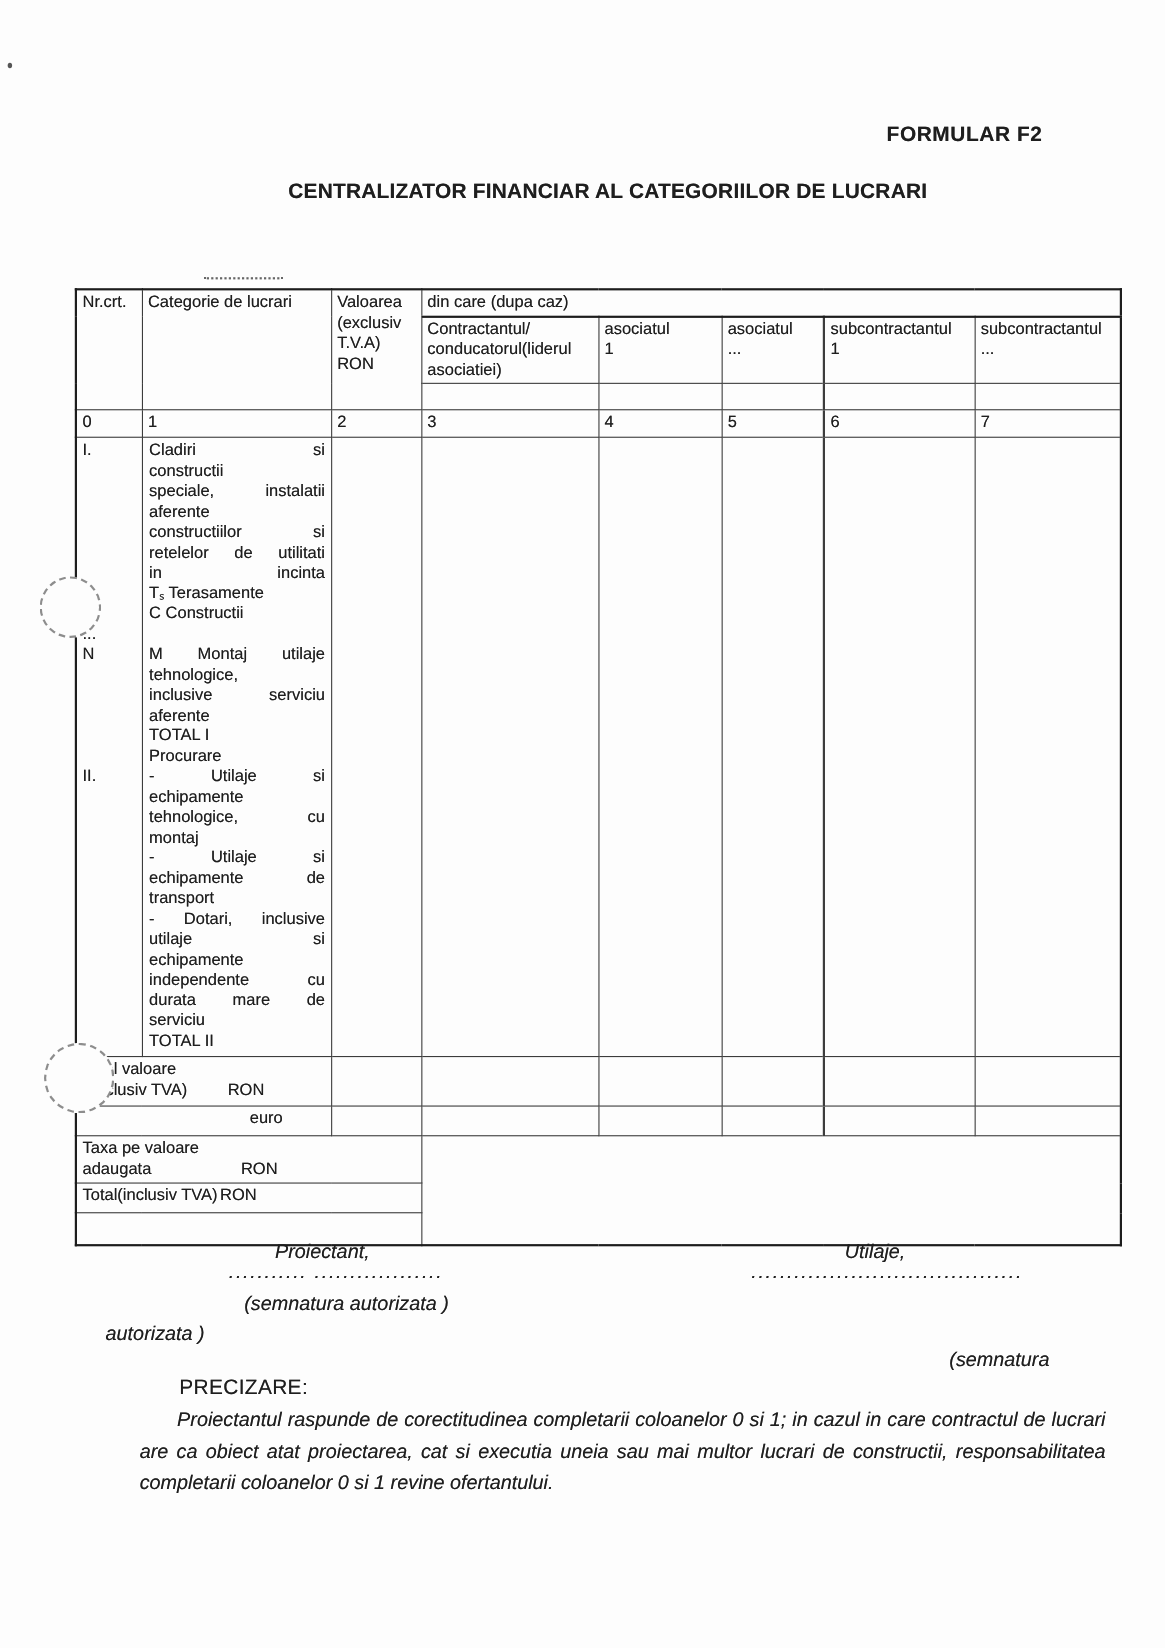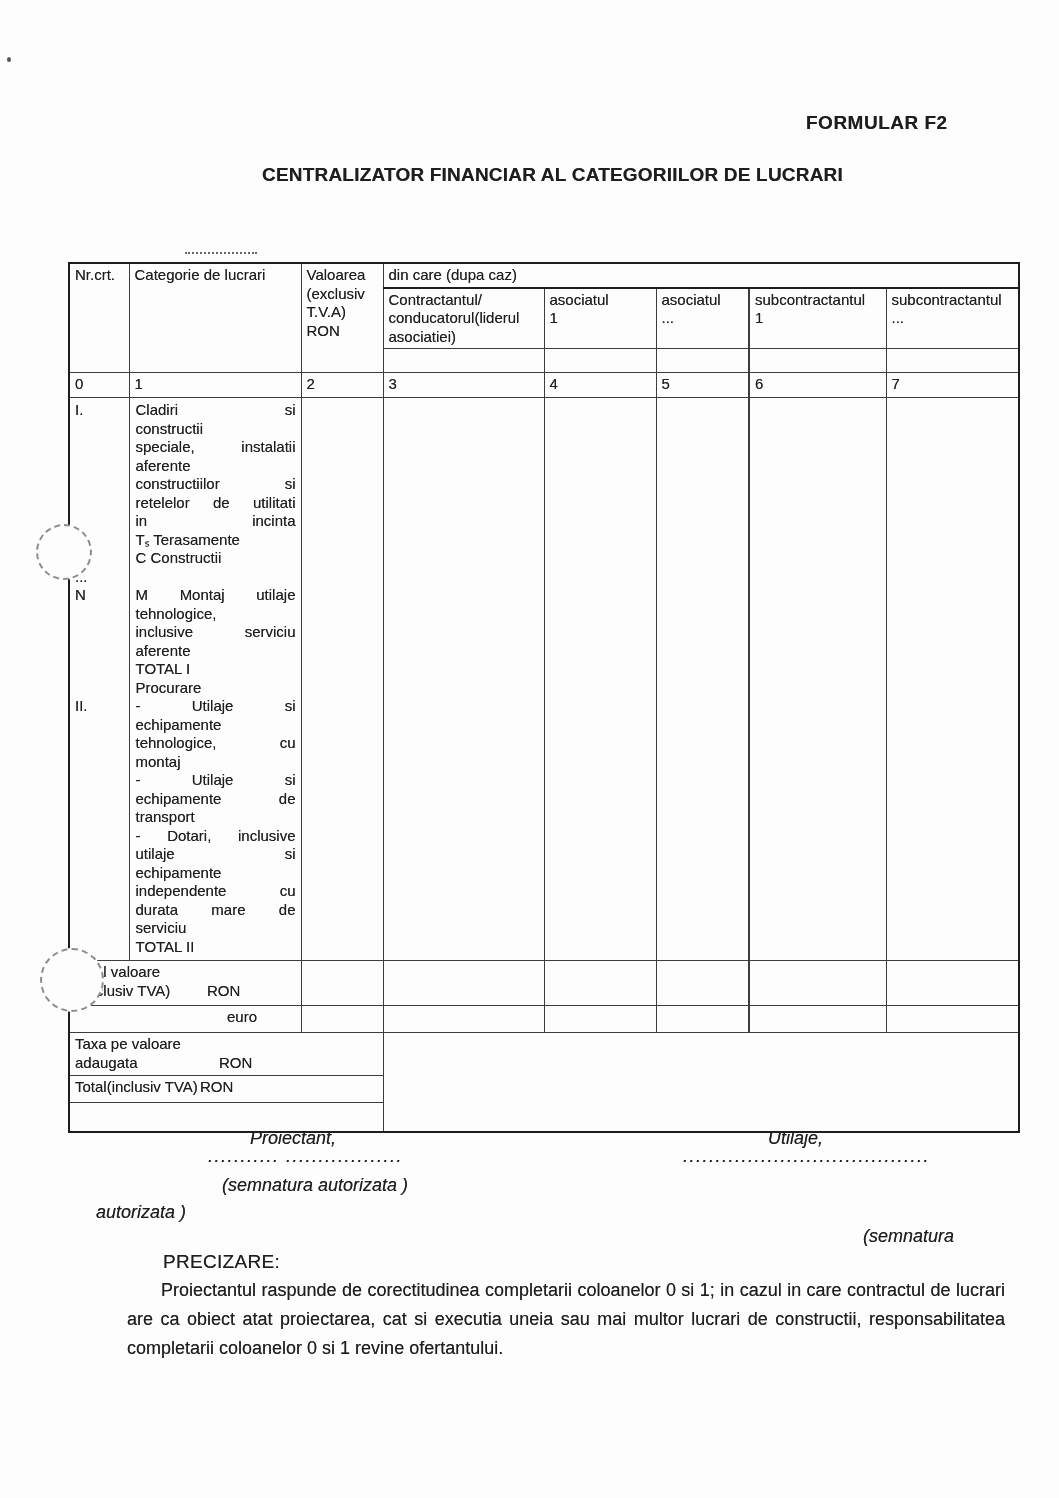--- a/index.html
+++ b/index.html
@@ -48,21 +48,21 @@
   .u-ron{left:132px;}
   .u-euro{left:152px;}
   .u-ron2{left:144px;}
   .u-ron3{left:130px;}
   
   .sig{position:absolute;font-style:italic;font-size:18px;}
   .sig-dots{position:absolute;font-style:italic;font-size:18px;letter-spacing:1.5px;}
   
   .prec-head{position:absolute;left:163px;top:1251px;font-size:19px;letter-spacing:.3px;}
   .prec-body{position:absolute;left:127px;top:1276px;width:878px;font-size:18px;line-height:29px;
-             text-align:justify;text-indent:34px;}
+             text-align:justify;text-indent:34px;font-style:italic;}
 </style>
 </head>
 <body>
 
 <div class="page">
 
   <div class="dot-artifact"></div>
   <div class="dash-artifact"></div>
 
   <div class="form-label">FORMULAR F2</div>

